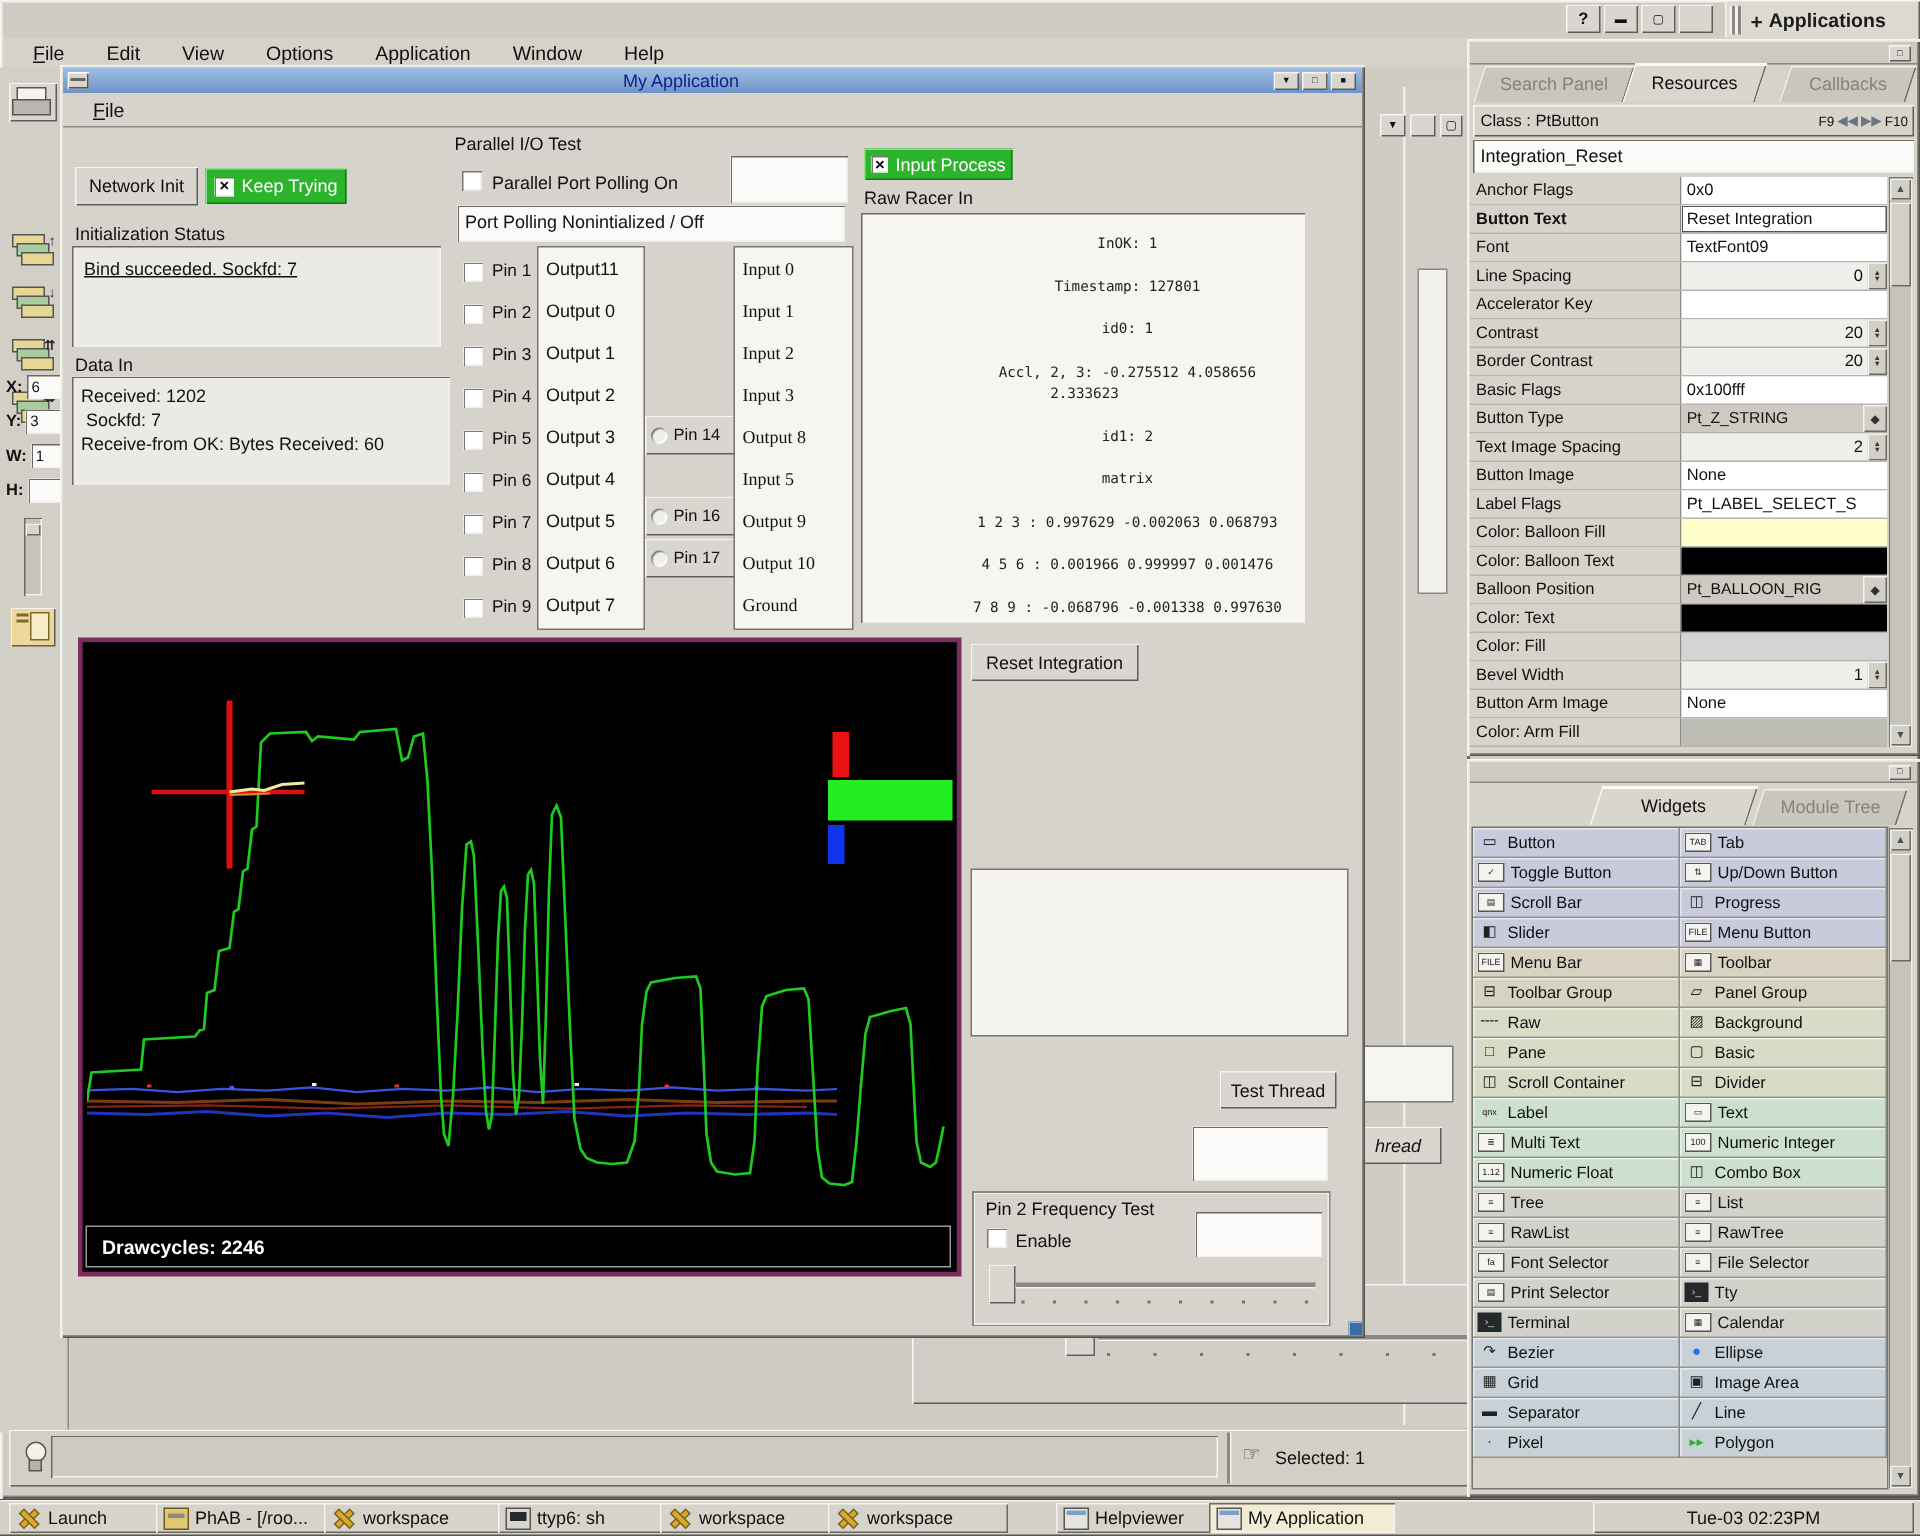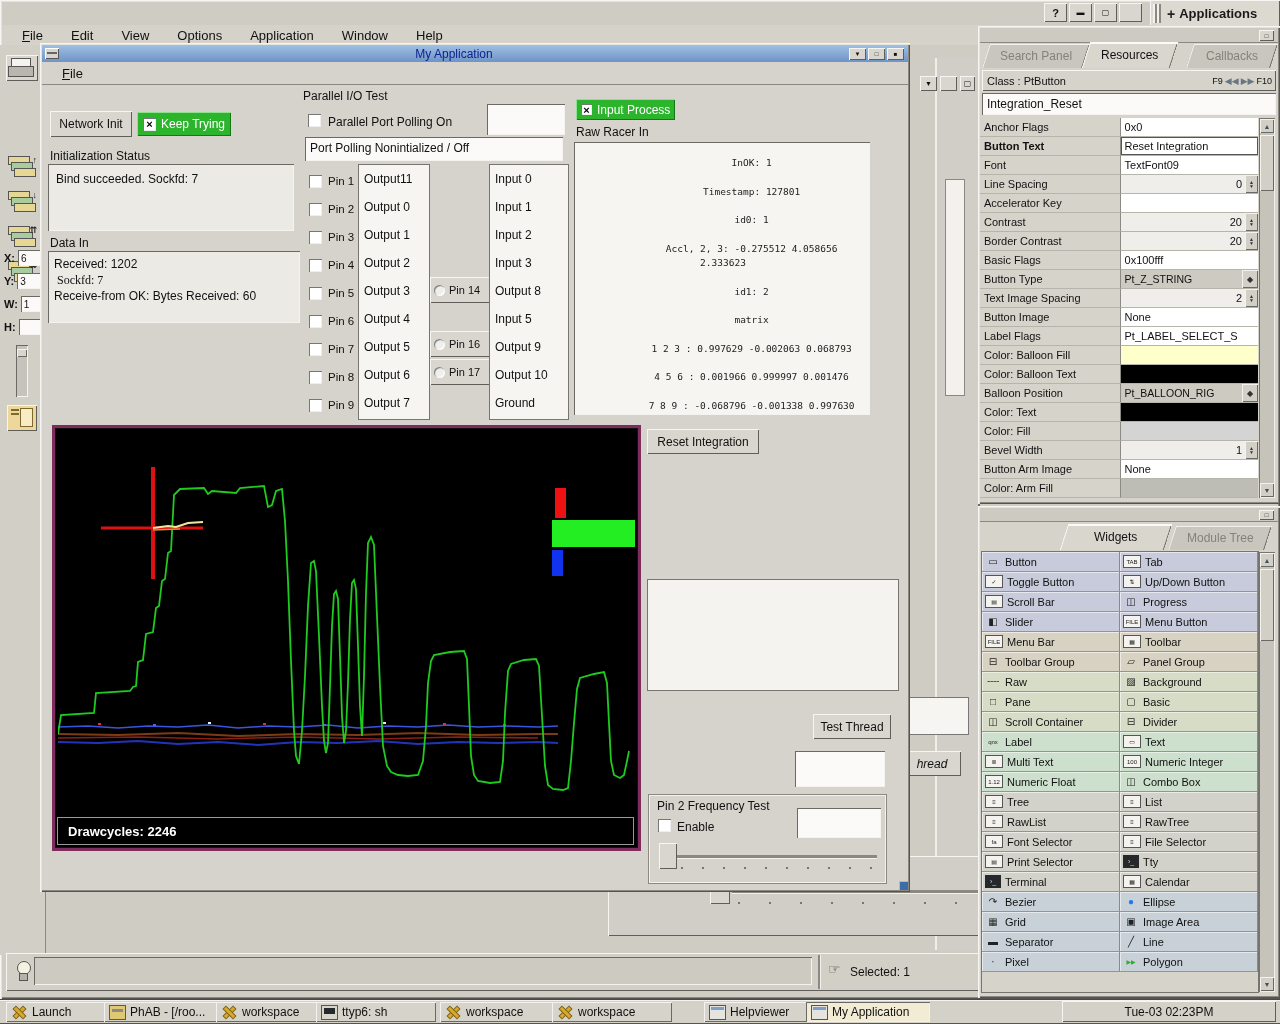--- a/index.html
+++ b/index.html
@@ -211,26 +211,26 @@
     <span class="lab abs" style="left:10px;top:34px;margin-top:32px;">Network</span>
     <div class="btn bev abs" style="left:10px;top:68px;width:82px;height:26px;">
       <span>Network Init</span>
     </div>
     <div class="greenbox abs" style="left:97px;top:69px;height:24px;">
       <span class="cb">×</span>
       <span>Keep Trying</span>
     </div>
     <span class="lab abs" style="left:10px;top:106px;">Initialization Status</span>
     <div class="abs sunk" style="left:8px;top:121px;width:246px;height:67px;background:#eceae5;">
-      <span class="lab" style="position:absolute;left:8px;top:8px;">Bind succeeded. Sockfd: 7</span>
+      <span class="lab" style="position:absolute;left:8px;top:8px;text-decoration:underline;">Bind succeeded. Sockfd: 7</span>
     </div>
     <span class="lab abs" style="left:10px;top:193px;">Data In</span>
     <div class="abs sunk" id="data-in-area" style="left:8px;top:208px;width:246px;height:67px;background:#eceae5;padding:5px 0 0 6px;">
         <div class="lab" style="line-height: 16px; white-space: pre;">Received: 1202</div>
-        <div class="lab" style="line-height: 16px; white-space: pre; font-family: Liberation Serif, serif;"> Sockfd: 7</div>
+        <div class="lab" style="line-height: 16px; white-space: pre;"> Sockfd: 7</div>
         <div class="lab" style="line-height: 16px; white-space: pre;">Receive-from OK: Bytes Received: 60</div>
       </div>
 
     <span class="lab abs" style="left:263px;top:46px;">Parallel I/O Test</span>
     <span class="cb abs" style="left:268px;top:71px;"></span>
     <span class="lab abs" style="left:288px;top:72px;">Parallel Port Polling On</span>
     <div class="abs sunk field" style="left:447px;top:61px;width:78px;height:31px;"></div>
     <div class="abs sunk field" style="left:265px;top:94px;width:258px;height:24px;">
       <span class="lab" style="position:absolute;left:5px;top:4px;">Port Polling Nonintialized / Off</span>
     </div>
@@ -290,21 +290,21 @@
         </div>
         <div class="radio-btn bev abs" style="left: 390px; top: 288px; width: 56px; height: 26px;">
           <span class="radio"></span>
           <span>Pin 16</span>
         </div>
         <div class="radio-btn bev abs" style="left: 390px; top: 316px; width: 56px; height: 26px;">
           <span class="radio"></span>
           <span>Pin 17</span>
         </div>
       </div>
-    <div class="abs" id="io-box" style="left:450px;top:122px;width:78px;height:254px;background:#f6f5f1;box-shadow:0 0 0 1px #77756f;">
+    <div class="abs" id="io-box" style="left:450px;top:122px;width:78px;height:254px;background:#f6f5f1;box-shadow:0 0 0 1px #77756f;font-family:Liberation Serif, serif;">
         <div class="io-item">Input 0</div>
         <div class="io-item">Input 1</div>
         <div class="io-item">Input 2</div>
         <div class="io-item">Input 3</div>
         <div class="io-item">Output 8</div>
         <div class="io-item">Input 5</div>
         <div class="io-item">Output 9</div>
         <div class="io-item">Output 10</div>
         <div class="io-item">Ground</div>
       </div>
@@ -812,21 +812,21 @@
         <span>Launch</span>
       </div>
       <div class="task-item" style="left: 104px; width: 108px;">
         <span class="ti ti-phab"></span>
         <span>PhAB - [/roo...</span>
       </div>
       <div class="task-item" style="left: 216px; width: 108px;">
         <span class="ti ti-x"></span>
         <span>workspace</span>
       </div>
-      <div class="task-item" style="left: 316px; width: 108px;">
+      <div class="task-item" style="left: 332px; width: 108px;">
         <span class="ti ti-term"></span>
         <span>ttyp6: sh</span>
       </div>
       <div class="task-item" style="left: 440px; width: 108px;">
         <span class="ti ti-x"></span>
         <span>workspace</span>
       </div>
       <div class="task-item" style="left: 552px; width: 108px;">
         <span class="ti ti-x"></span>
         <span>workspace</span>

